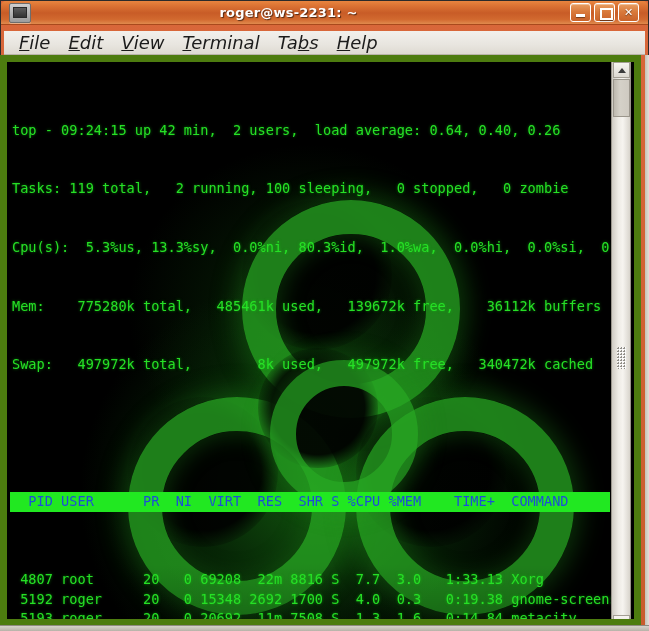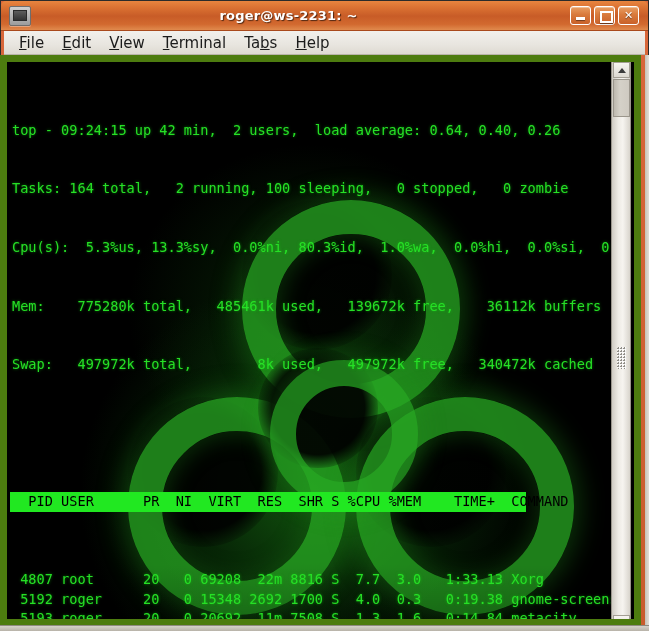--- a/index.html
+++ b/index.html
@@ -28,21 +28,21 @@
     width: 649px; height: 631px;
     box-sizing: border-box;
     border: 1px solid #2b2b2b;
     background: linear-gradient(to bottom, #d9673a 0%, #c85c2d 100%);
   }
 
   
   #titlebar {
     position: absolute;
     left: 1px; top: 1px;
-    width: 647px; height: 30px;
+    width: 647px; height: 24px;
     box-sizing: border-box;
     background: linear-gradient(to bottom,
         #e8853f 0%, #db7233 22%, #c85c27 52%, #d2692f 80%, #e08a4d 100%);
     border-bottom: 1px solid #a9491c;
     display: flex;
     align-items: center;
     border-top-left-radius: 5px;
     border-top-right-radius: 5px;
   }
   #win-icon {
@@ -110,25 +110,26 @@
     left: 4px; top: 31px;
     width: 641px; height: 24px;
     box-sizing: border-box;
     background: linear-gradient(to bottom, #f2f0ec 0%, #e8e5df 60%, #dedad2 100%);
     border-bottom: 1px solid #b9b4aa;
     display: flex;
     align-items: center;
     padding-left: 6px;
   }
   .menu-item {
-    font-size: 15px;
+    font-size: 18px;
     color: #1b1b1b;
     padding: 2px 9px;
     font-family: "DejaVu Sans", sans-serif;
     white-space: nowrap;
+    font-style: italic;
   }
   .menu-item u { text-decoration: underline; }
 
   
   #term-outer {
     position: absolute;
     left: 0; top: 55px;
     width: 641px; height: 571px;
     box-sizing: border-box;
     background: #000;
@@ -204,23 +205,23 @@
     letter-spacing: 0px;
     text-shadow: 0 0 3px rgba(20,220,20,.55);
   }
   #screen-text .line {
     height: 19.55px;
     padding-left: 2px;
     box-sizing: border-box;
   }
   #screen-text .hdrline {
     background: #21e821;
-    color: #000000;
+    color: #1d4ed8;
     text-shadow: none;
-    width: 516px;
+    width: 600px;
   }
 
   
   #scrollbar {
     position: absolute;
     left: 608px; top: 55px;
     width: 20px; height: 571px;
     background: linear-gradient(to right, #cfcbc3 0%, #eeebe5 35%, #f6f4f0 60%, #d8d4cc 100%);
     border-left: 1px solid #9a958c;
     border-right: 1px solid #9a958c;
@@ -335,21 +336,21 @@
           <div class="bio-circle bio-c3"></div>
           <div class="bio-shadow bs-mid"></div>
           <div class="bio-center"></div>
         </div>
       </div>
       <div id="scanlayer"></div>
 
       <div id="screen-text">
         
         <div class="line">top - 09:24:15 up 42 min,  2 users,  load average: 0.64, 0.40, 0.26</div>
-        <div class="line">Tasks: 164 total,   2 running, 100 sleeping,   0 stopped,   0 zombie</div>
+        <div class="line">Tasks: 119 total,   2 running, 100 sleeping,   0 stopped,   0 zombie</div>
         <div class="line">Cpu(s):  5.3%us, 13.3%sy,  0.0%ni, 80.3%id,  1.0%wa,  0.0%hi,  0.0%si,  0.0%</div>
         <div class="line">Mem:    775280k total,   485461k used,   139672k free,    36112k buffers</div>
         <div class="line">Swap:   497972k total,        8k used,   497972k free,   340472k cached</div>
         <div class="line">&nbsp;</div>
         
         <div class="line hdrline">  PID USER      PR  NI  VIRT  RES  SHR S %CPU %MEM    TIME+  COMMAND</div>
         
         <div id="rows"><div class="line"> 4807 root      20   0 69208  22m 8816 S  7.7  3.0   1:33.13 Xorg</div><div class="line"> 5192 roger     20   0 15348 2692 1700 S  4.0  0.3   0:19.38 gnome-screensav</div><div class="line"> 5193 roger     20   0 20692  11m 7508 S  1.3  1.6   0:14.84 metacity</div><div class="line"> 6916 roger     20   0 28656  15m 9176 S  1.3  2.0   0:00.36 gnome-screensho</div></div>
       </div>
     </div>

